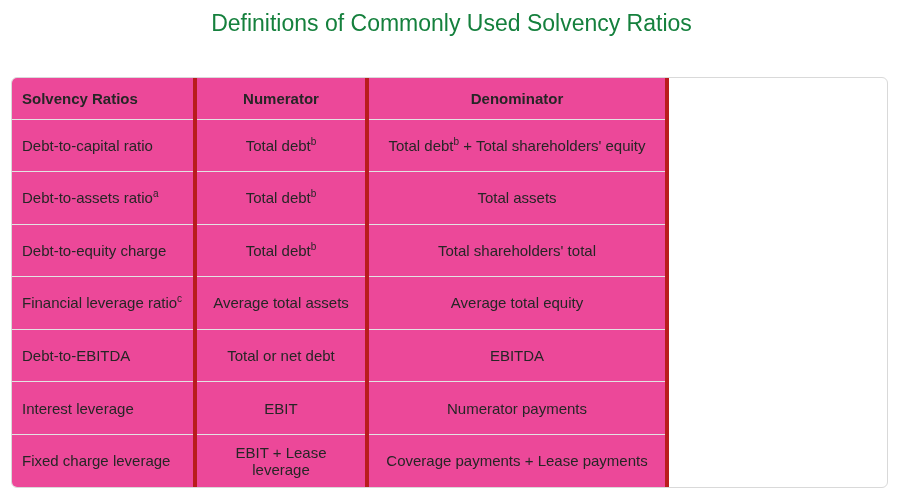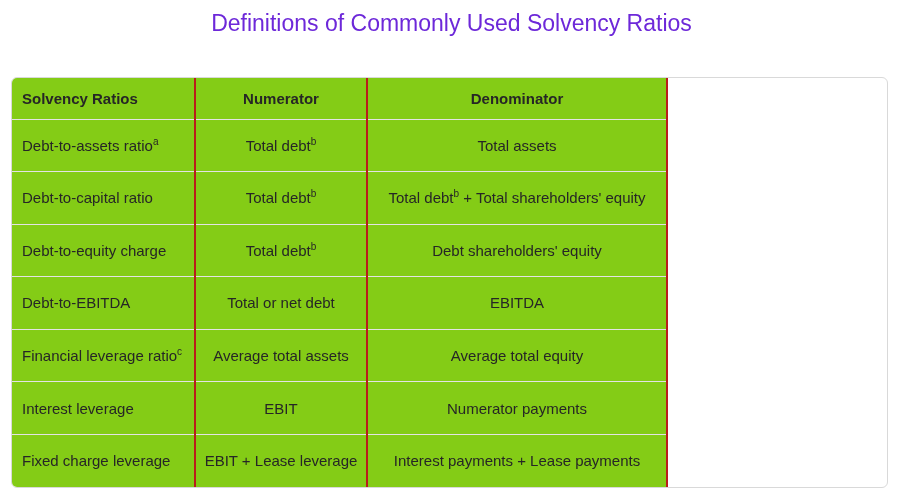--- a/index.html
+++ b/index.html
@@ -20,21 +20,21 @@
   }
   .title {
     position: absolute;
     top: 9px;
     left: 0;
     width: 903px;
     text-align: center;
     font-size: 23px;
     line-height: 28px;
     font-weight: 400;
-    color: #6d28d9;
+    color: #15803d;
   }
   .card {
     position: absolute;
     left: 11px;
     top: 77px;
     width: 877px;
     height: 411px;
     border: 1px solid #d9d9d9;
     border-radius: 6px;
     background: #ffffff;
@@ -46,25 +46,25 @@
     width: 655px;
     height: 409px;
     font-size: 15px;
     color: #262626;
   }
   col.c1 { width: 183px; }
   col.c2 { width: 172px; }
   col.c3 { width: 300px; }
   .ratios th, .ratios td {
     border-bottom: 1px solid #e3e3e3;
-    border-right: 2px solid #b91c1c;
+    border-right: 4px solid #b91c1c;
     padding: 0 8px;
     height: 41px;
     vertical-align: middle;
-    background: #84cc16;
+    background: #ec4899;
     font-weight: 400;
   }
   .ratios tr:last-child td { border-bottom: none; }
   .ratios th.c1, .ratios td.c1 { text-align: left; padding-left: 10px; }
   .ratios th.c2, .ratios td.c2,
   .ratios th.c3, .ratios td.c3 { text-align: center; }
   .ratios th { font-weight: 700; padding-left: 8px; }
   .ratios tr.section td.c1 { font-weight: 700; }
   sup {
     font-size: 10px;
@@ -88,51 +88,51 @@
       </colgroup>
       <thead>
         <tr>
           <th class="c1">Solvency Ratios</th>
           <th class="c2">Numerator</th>
           <th class="c3">Denominator</th>
         </tr>
       </thead>
       <tbody>
         <tr>
+          <td class="c1"><span>Debt-to-capital ratio</span></td>
+          <td class="c2"><span>Total debt</span><sup>b</sup></td>
+          <td class="c3"><span>Total debt</span><sup>b</sup><span> + Total shareholders' equity</span></td>
+        </tr>
+        <tr>
           <td class="c1"><span>Debt-to-assets ratio</span><sup>a</sup></td>
           <td class="c2"><span>Total debt</span><sup>b</sup></td>
           <td class="c3"><span>Total assets</span></td>
         </tr>
         <tr>
-          <td class="c1"><span>Debt-to-capital ratio</span></td>
+          <td class="c1"><span>Debt-to-equity charge</span></td>
           <td class="c2"><span>Total debt</span><sup>b</sup></td>
-          <td class="c3"><span>Total debt</span><sup>b</sup><span> + Total shareholders' equity</span></td>
+          <td class="c3"><span>Total shareholders' total</span></td>
         </tr>
         <tr>
-          <td class="c1"><span>Debt-to-equity charge</span></td>
-          <td class="c2"><span>Total debt</span><sup>b</sup></td>
-          <td class="c3"><span>Debt shareholders' equity</span></td>
+          <td class="c1"><span>Financial leverage ratio</span><sup>c</sup></td>
+          <td class="c2"><span>Average total assets</span></td>
+          <td class="c3"><span>Average total equity</span></td>
         </tr>
         <tr>
           <td class="c1"><span>Debt-to-EBITDA</span></td>
           <td class="c2"><span>Total or net debt</span></td>
           <td class="c3"><span>EBITDA</span></td>
-        </tr>
-        <tr>
-          <td class="c1"><span>Financial leverage ratio</span><sup>c</sup></td>
-          <td class="c2"><span>Average total assets</span></td>
-          <td class="c3"><span>Average total equity</span></td>
         </tr>
         <tr>
           <td class="c1"><span>Interest leverage</span></td>
           <td class="c2"><span>EBIT</span></td>
           <td class="c3"><span>Numerator payments</span></td>
         </tr>
         <tr>
           <td class="c1"><span>Fixed charge leverage</span></td>
           <td class="c2"><span>EBIT + Lease leverage</span></td>
-          <td class="c3"><span>Interest payments + Lease payments</span></td>
+          <td class="c3"><span>Coverage payments + Lease payments</span></td>
         </tr>
       </tbody>
     </table>
   </div>
 
 </div>
 
 </body></html>

